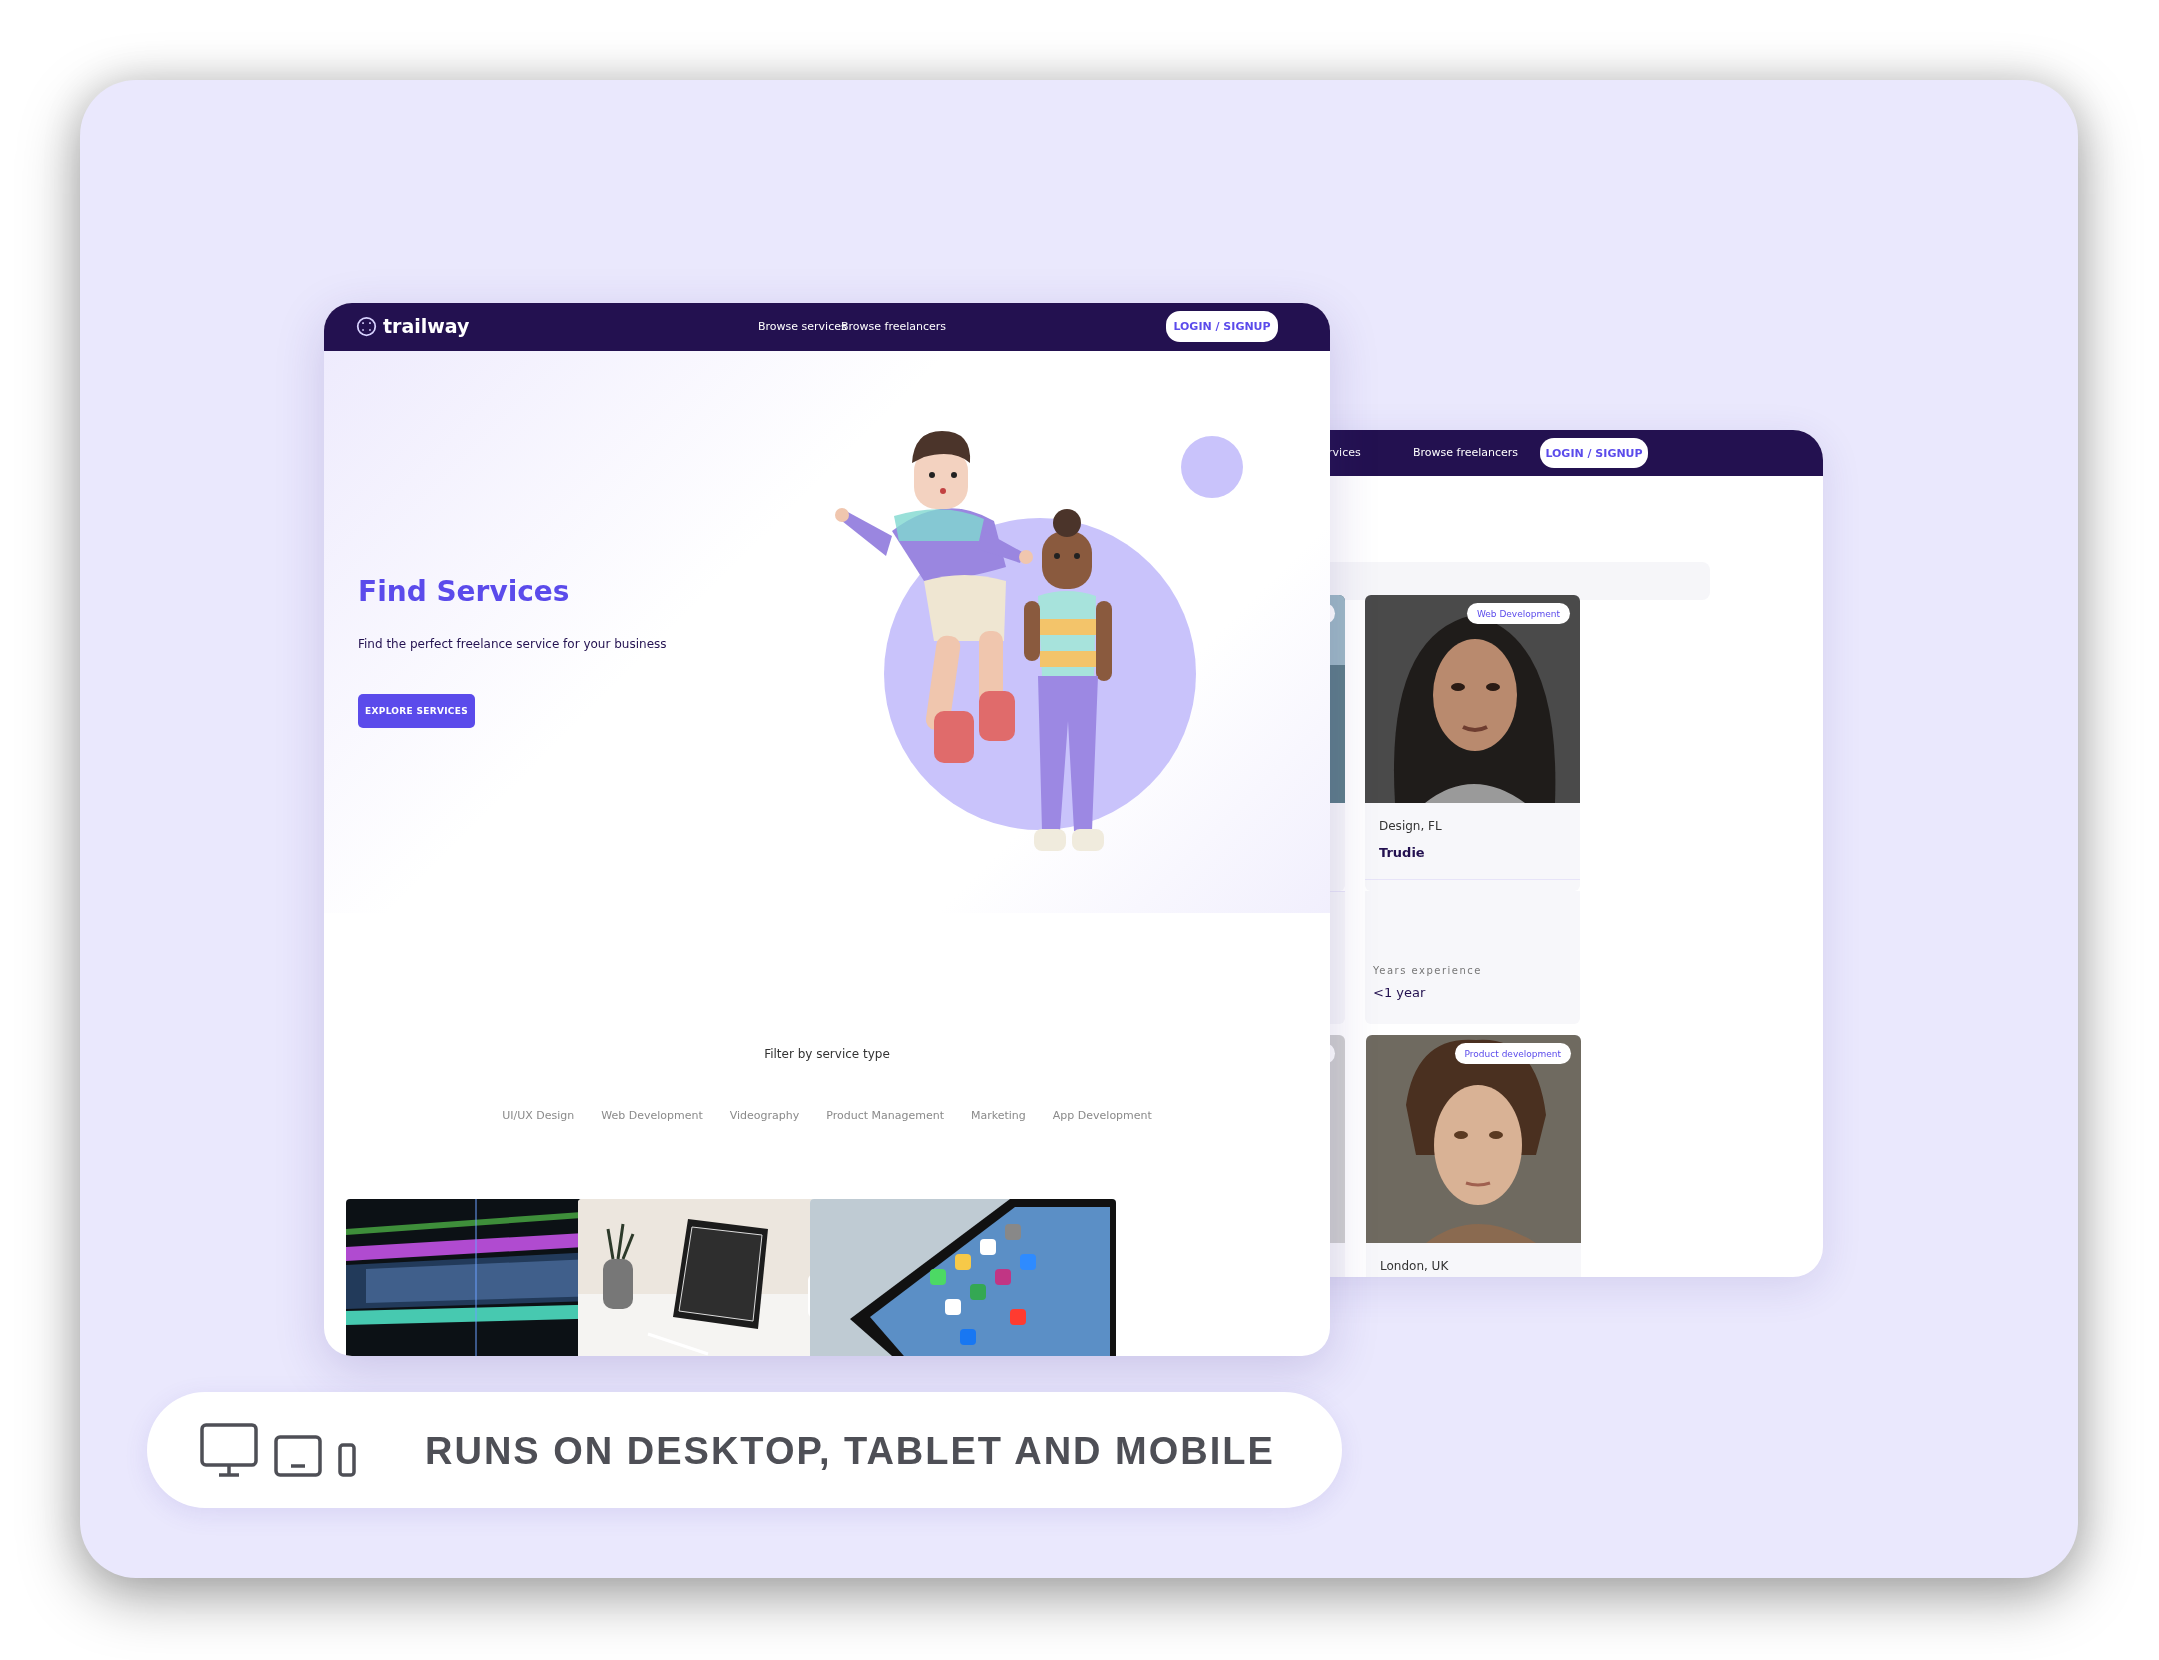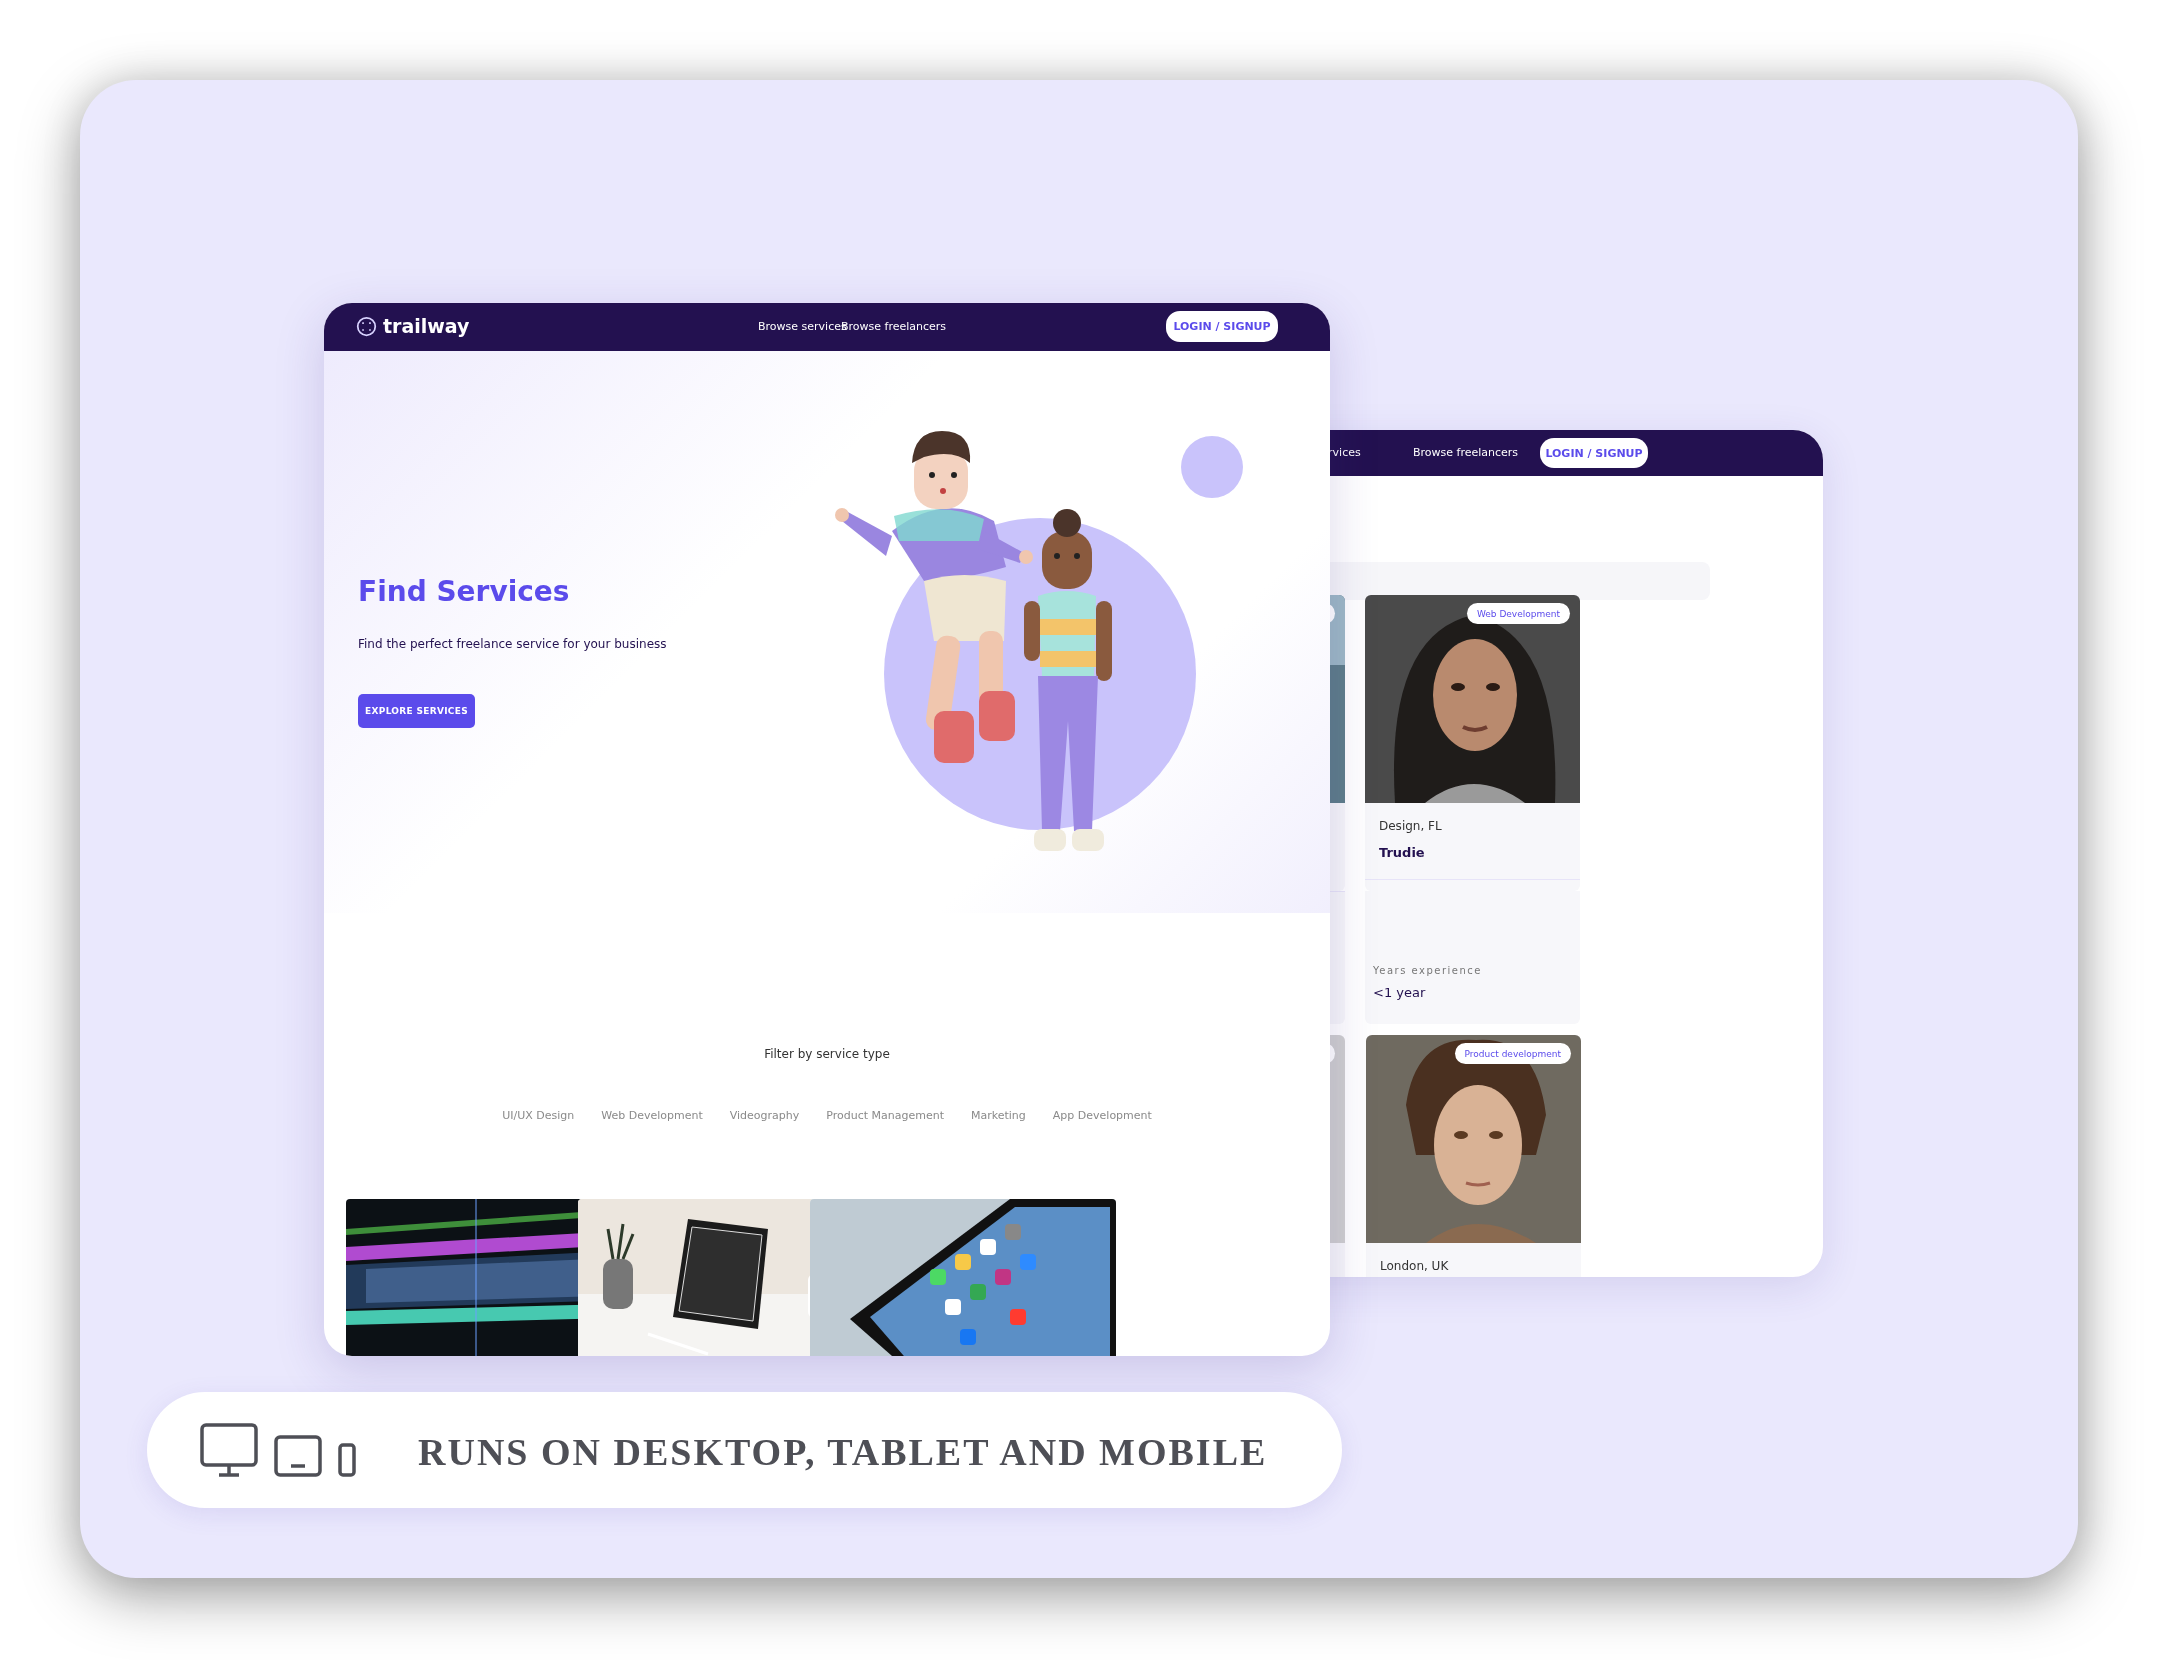--- a/index.html
+++ b/index.html
@@ -82,21 +82,21 @@
 
   .svc-card { position: absolute; top: 896px; width: 306px; height: 180px; background: #F7F7FA; border-radius: 4px; overflow: hidden; cursor: pointer; }
   .svc-img { position: absolute; left: 0; top: 0; width: 100%; height: 164px; }
 
   
   .pill {
     position: absolute; left: 67px; top: 1312px; width: 1195px; height: 116px;
     background: #ffffff; border-radius: 58px; box-shadow: 0 6px 24px rgba(90,70,180,0.12);
   }
   .pill-icons { position: absolute; left: 52px; top: 30px; display: flex; align-items: flex-end; gap: 14px; }
-  .pill-text { position: absolute; left: 271px; top: 38px; font-size: 38px; font-weight: bold; color: #4E4F56; letter-spacing: 2px; white-space: nowrap; font-family: Liberation Serif, serif; text-align: right; }
+  .pill-text { position: absolute; left: 278px; top: 38px; font-size: 38px; font-weight: bold; color: #4E4F56; letter-spacing: 2px; white-space: nowrap; font-family: Liberation Sans, sans-serif; text-align: right; }
 </style>
 </head>
 <body>
 
 <div class="stage">
 
   <div class="win win-tablet">
     <div class="navbar">
       <span class="nav-link" style="left:42px">Browse services</span>
       <span class="nav-link" style="left:183px">Browse freelancers</span>

